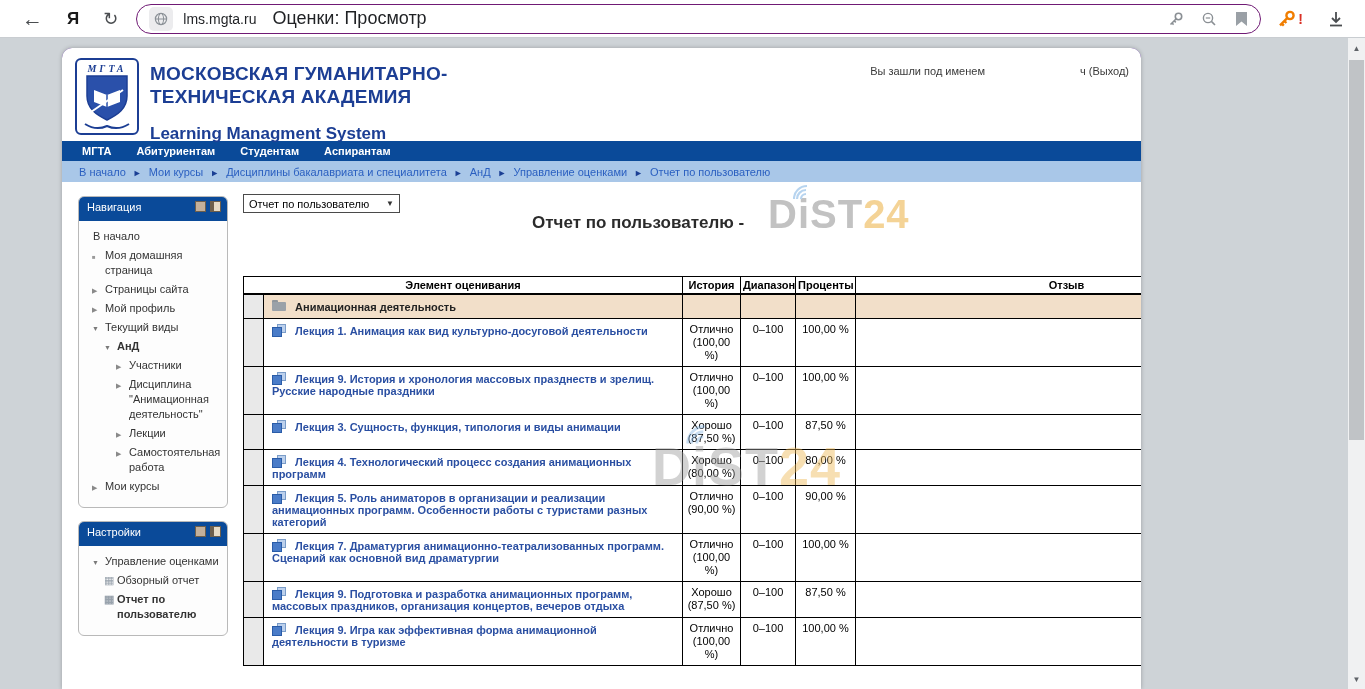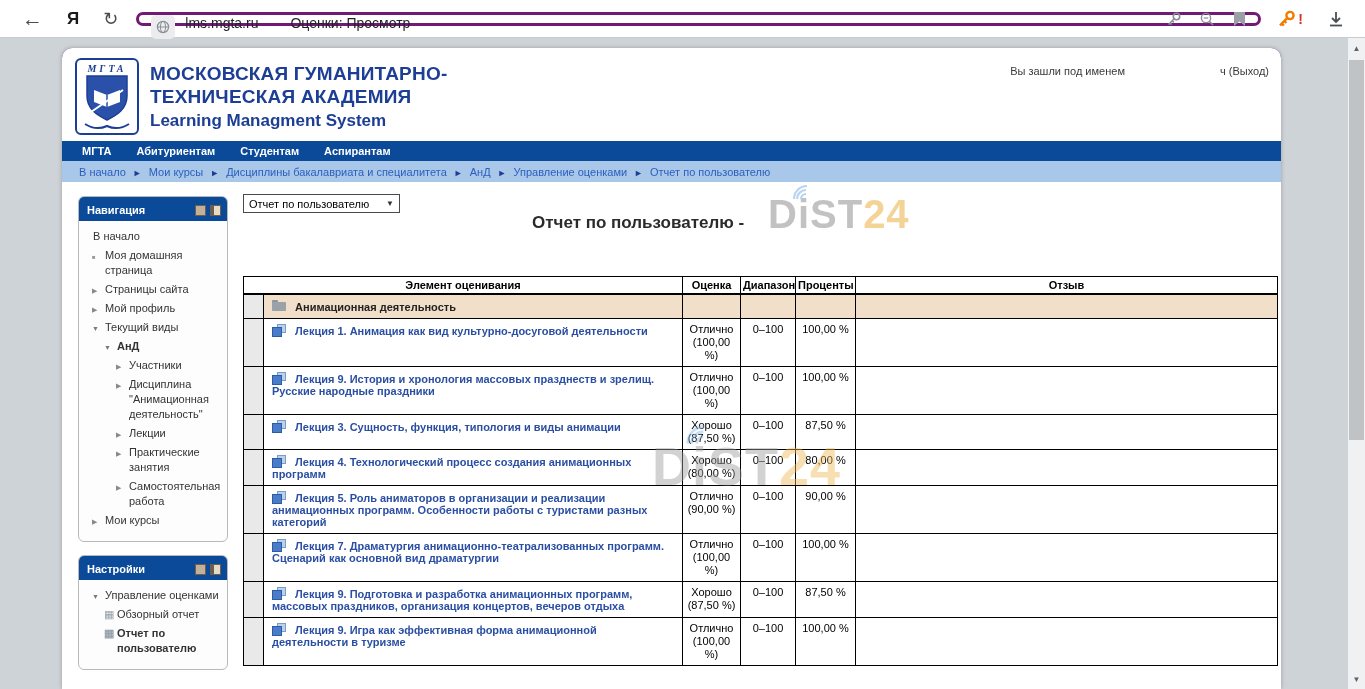--- a/index.html
+++ b/index.html
@@ -6,63 +6,63 @@
   html,body { width:1365px; height:689px; overflow:hidden; font-family:"Liberation Sans", sans-serif; }
   .viewport { position:relative; width:1365px; height:689px; background:#fff; }
 
   
   .toolbar { position:absolute; top:0; left:0; width:100%; height:38px; background:#fff;
              border-bottom:1px solid #c9cdd1; display:flex; align-items:center; z-index:50; }
   .tb-btn { color:#4a4d50; font-size:19px; line-height:1; cursor:pointer; }
   .tb-back { margin-left:22px; font-size:21px; }
   .tb-yandex { margin-left:24px; font-weight:bold; font-size:17px; color:#1a1a1a; }
   .tb-refresh { margin-left:24px; font-size:18px; }
-  .omnibox { margin-left:18px; flex:1; height:14px; border:3px solid #701a75; border-radius:15px;
-             display:flex; padding:0 12px; background:#fff; }
+  .omnibox { margin-left:18px; flex:1; height:30px; border:1px solid #701a75; border-radius:15px;
+             display:flex; align-items:center; padding:0 12px; background:#fff; }
   .site-icon-box { width:24px; height:24px; border-radius:5px; background:#ececee; display:flex;
                    align-items:center; justify-content:center; margin-right:10px; }
   .omni-url { font-size:14px; color:#1f2124; }
-  .omni-title { font-size:14px; color:#1f2124; margin-left:32px; }
+  .omni-title { font-size:18px; color:#1f2124; margin-left:16px; }
   .omni-right { margin-left:auto; display:flex; align-items:center; gap:17px; }
   .protect { margin-left:16px; position:relative; display:flex; align-items:center; }
   .protect .excl { color:#d93025; font-weight:bold; font-size:14px; margin-left:1px; }
   .tb-download { margin:0 20px 0 24px; }
   svg.ticon { display:block; }
 
   
   .page { position:absolute; top:38px; left:0; right:0; bottom:0; background:#ced3d7; }
-  .card { position:absolute; left:62px; top:10px; width:1219px; bottom:0; background:#4c1d95;
+  .card { position:absolute; left:62px; top:10px; width:1079px; bottom:0; background:#4c1d95;
           border-radius:10px 10px 0 0; overflow:hidden; box-shadow:0 0 4px rgba(0,0,0,.25); }
 
   
   .site-header { position:relative; height:93px; background:#fff; }
   .logo { position:absolute; left:13px; top:10px; width:64px; height:77px; border:2px solid #1c3e94;
           border-radius:6px; background:#fff; display:flex; flex-direction:column; align-items:center; padding-top:3px; }
   .logo-word { font-family:"Liberation Serif", serif; font-style:italic; font-weight:bold;
                font-size:10px; letter-spacing:3px; color:#1c3e94; }
   .academy { position:absolute; left:88px; top:14px; color:#1c3e94; }
   .academy .l1, .academy .l2 { font-size:19px; font-weight:bold; line-height:23px; letter-spacing:.2px; }
-  .academy .l3 { font-size:17px; font-weight:bold; margin-top:3px; }
+  .academy .l3 { font-size:17px; font-weight:bold; margin-top:16px; }
   .login-info { position:absolute; right:12px; top:17px; font-size:11px; color:#3a3a3a; }
   .login-spacer { display:inline-block; width:95px; }
   .logout-link { color:#3a3a3a; text-decoration:none; cursor:pointer; }
 
   
   .mainmenu { height:20px; background:#0a4a99; display:flex; align-items:center; gap:25px; padding-left:20px; }
   .mainmenu a { color:#fff; font-size:11px; font-weight:bold; text-decoration:none; cursor:pointer; }
   .breadcrumb { height:21px; background:#a9c7e8; display:flex; align-items:center; padding-left:17px; font-size:11px; }
   .crumb { color:#2a5fc0; text-decoration:none; cursor:pointer; white-space:nowrap; }
   .crumb + .crumb::before { content:"►"; color:#1b3f94; font-size:9px; margin:0 7px; display:inline-block; }
 
   
   .layout { position:relative; height:calc(100% - 134px); background:#fff; }
   .sidebar { position:absolute; left:16px; top:14px; width:150px; }
   .block { border:1px solid #b9b9b9; border-radius:6px; background:#fdfdfd; overflow:hidden; margin-bottom:13px; }
-  .block-header { background:#0a4a99; color:#fff; font-size:11px; font-weight:bold; height:24px;
-                  display:flex; align-items:flex-end; padding:0 6px 5px 8px; }
+  .block-header { background:#0a4a99; color:#fff; font-size:11px; font-weight:normal; height:24px;
+                  display:flex; align-items:center; padding:0 6px 5px 8px; }
   .blk-btns { margin-left:auto; display:flex; }
   .blk-btn { width:11px; height:11px; background:#c3b09b; border:1px solid #6e5f4c; margin-left:4px; cursor:pointer; }
   .blk-btn.dock { background:linear-gradient(90deg,#6e5f4c 0 3px,#e7dbc6 3px); }
   .block ul { list-style:none; padding:8px 4px 9px; }
   .block li { position:relative; font-size:11px; line-height:15px; margin-bottom:4px; color:#333; cursor:pointer; }
   .lvnone { padding-left:10px; }
   .lv0 { padding-left:22px; } .lv1 { padding-left:34px; } .lv2 { padding-left:46px; }
   .bullet { position:absolute; top:0; }
   .lv0 > .bullet { left:9px; } .lv1 > .bullet { left:21px; } .lv2 > .bullet { left:33px; }
   .b-right::before { content:"▶"; font-size:7px; color:#8a8a8a; }
@@ -260,24 +260,20 @@
                 <li class="lv2 lnk-false fw-false">
                   <span class="bullet b-right"></span>
                   <span>Дисциплина "Анимационная деятельность"</span>
                 </li>
 
                 <li class="lv2 lnk-false fw-false">
                   <span class="bullet b-right"></span>
                   <span>Лекции</span>
                 </li>
 
-                <li class="lv2 lnk-false fw-false">
-                  <span class="bullet b-right"></span>
-                  <span>Практические занятия</span>
-                </li>
 
 
                 <li class="lv2 lnk-false fw-false">
                   <span class="bullet b-right"></span>
                   <span>Самостоятельная работа</span>
                 </li>
 
                 <li class="lv0 lnk-true fw-false">
                   <span class="bullet b-right"></span>
                   <span>Мои курсы</span>
@@ -342,21 +338,21 @@
               <col class="w-gutter">
                 <col class="w-item">
                 <col class="w-grade">
                 <col class="w-range">
                 <col class="w-pct">
                 <col class="w-fb">
             </colgroup>
             <thead>
               <tr>
                 <th colspan="2">Элемент оценивания</th>
-                <th>Оценка</th>
+                <th>История</th>
                 <th>Диапазон</th>
                 <th>Проценты</th>
                 <th>Отзыв</th>
               </tr>
             </thead>
             <tbody>
 
                 <tr class="kind-category">
                   <td class="gutter"></td>
                   <td class="c-item">

